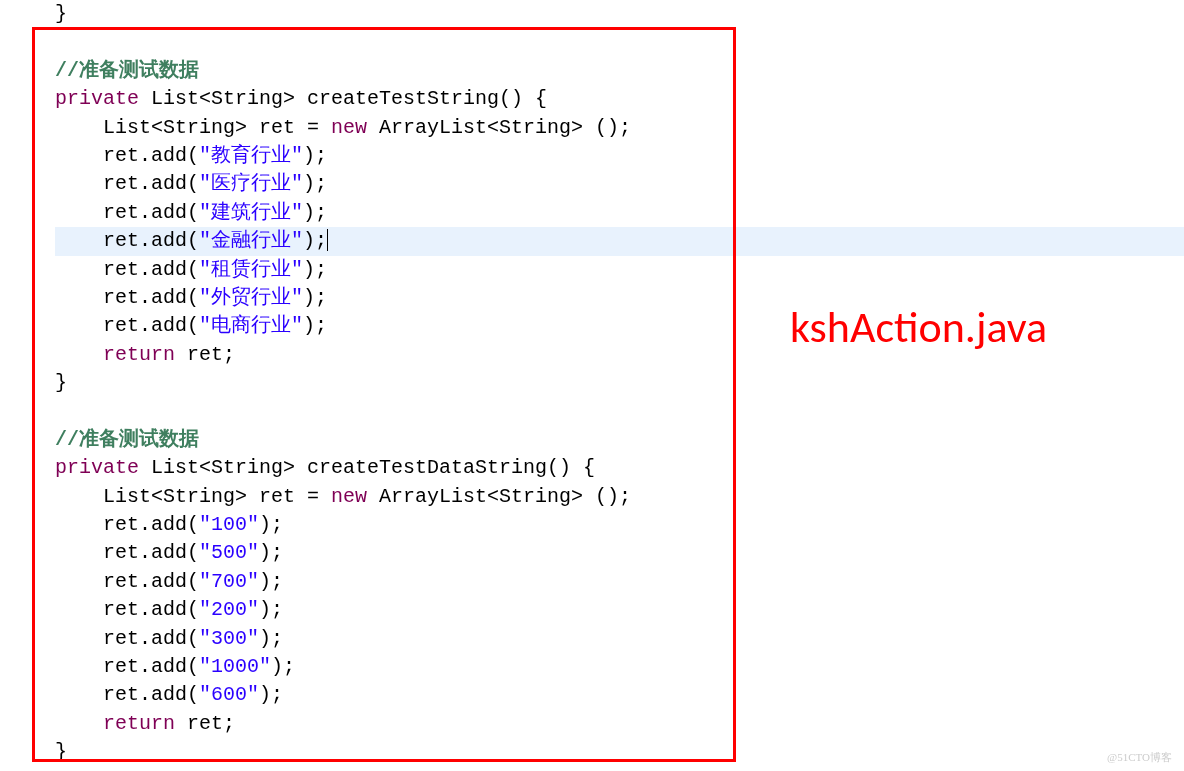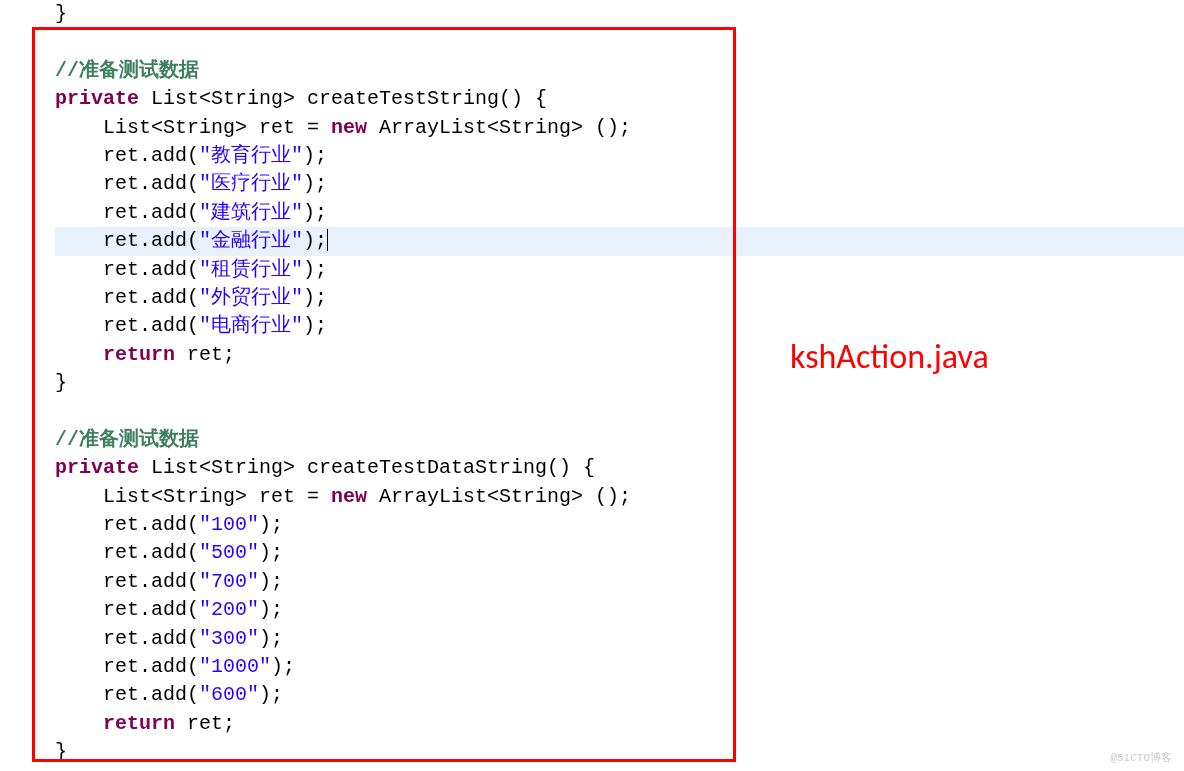--- a/index.html
+++ b/index.html
@@ -35,42 +35,41 @@
     left: 32px;
     width: 704px;
     height: 735px;
     border: 3px solid #ff0000;
   }
   .filename {
     position: absolute;
     top: 300px;
     left: 790px;
     font-family: Calibri, Arial, sans-serif;
-    font-size: 34px;
+    font-size: 44px;
     color: #ff0000;
-    margin-top: 36px;
   }
   .watermark {
     position: absolute;
     bottom: 6px;
     right: 12px;
-    font-family: Liberation Mono, monospace;
+    font-family: Liberation Serif, serif;
     font-size: 11px;
     color: #cccccc;
     margin-left: 8px;
   }
   .cursor {
     display: inline-block;
     width: 1px;
     height: 22px;
     background: #000;
     vertical-align: middle;
     margin-bottom: 2px;
   }
-  .kw { color: #7f0055; font-weight: bold; }
+  .kw { color: #7f0055; font-weight: normal; }
   .comment { color: #3f7f5f; font-weight: bold; }
   .str { color: #2a00ff; }
 </style>
 </head>
 <body>
 
 <div class="code-area">
 <div class="line"><span>}</span></div>
 <div class="line"></div>
 <div class="line"><span class="comment">//准备测试数据</span></div>

